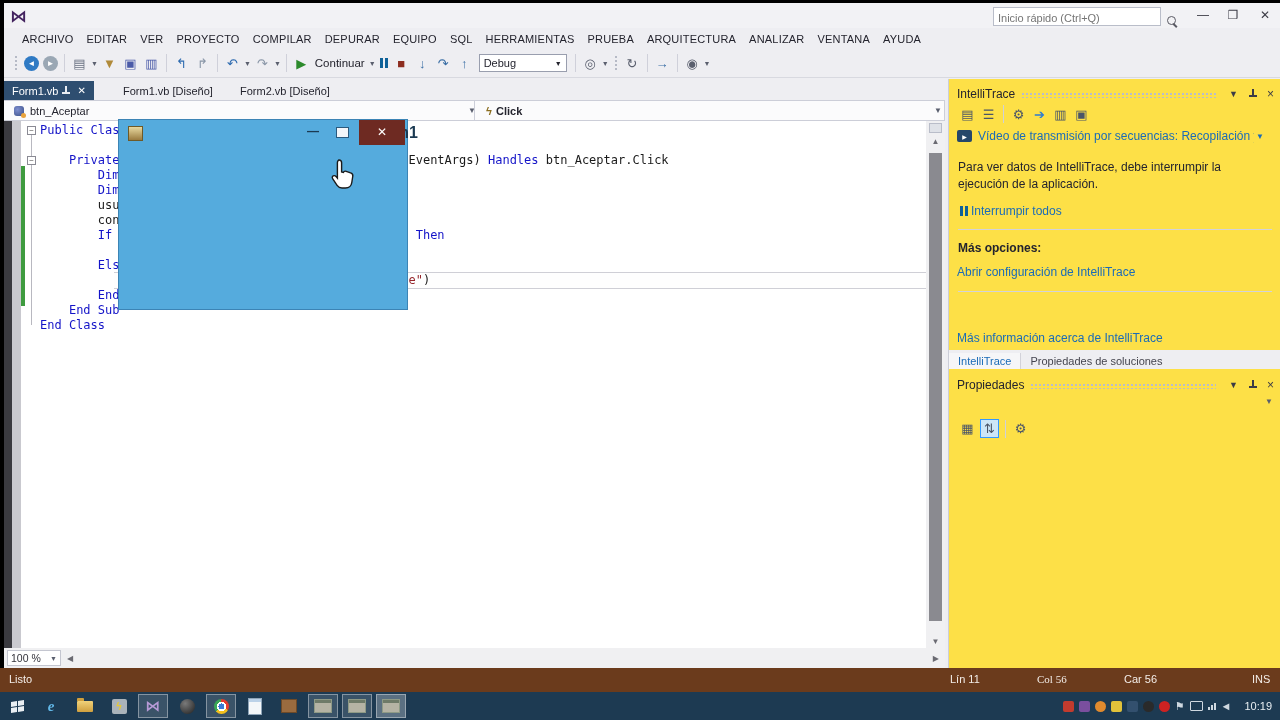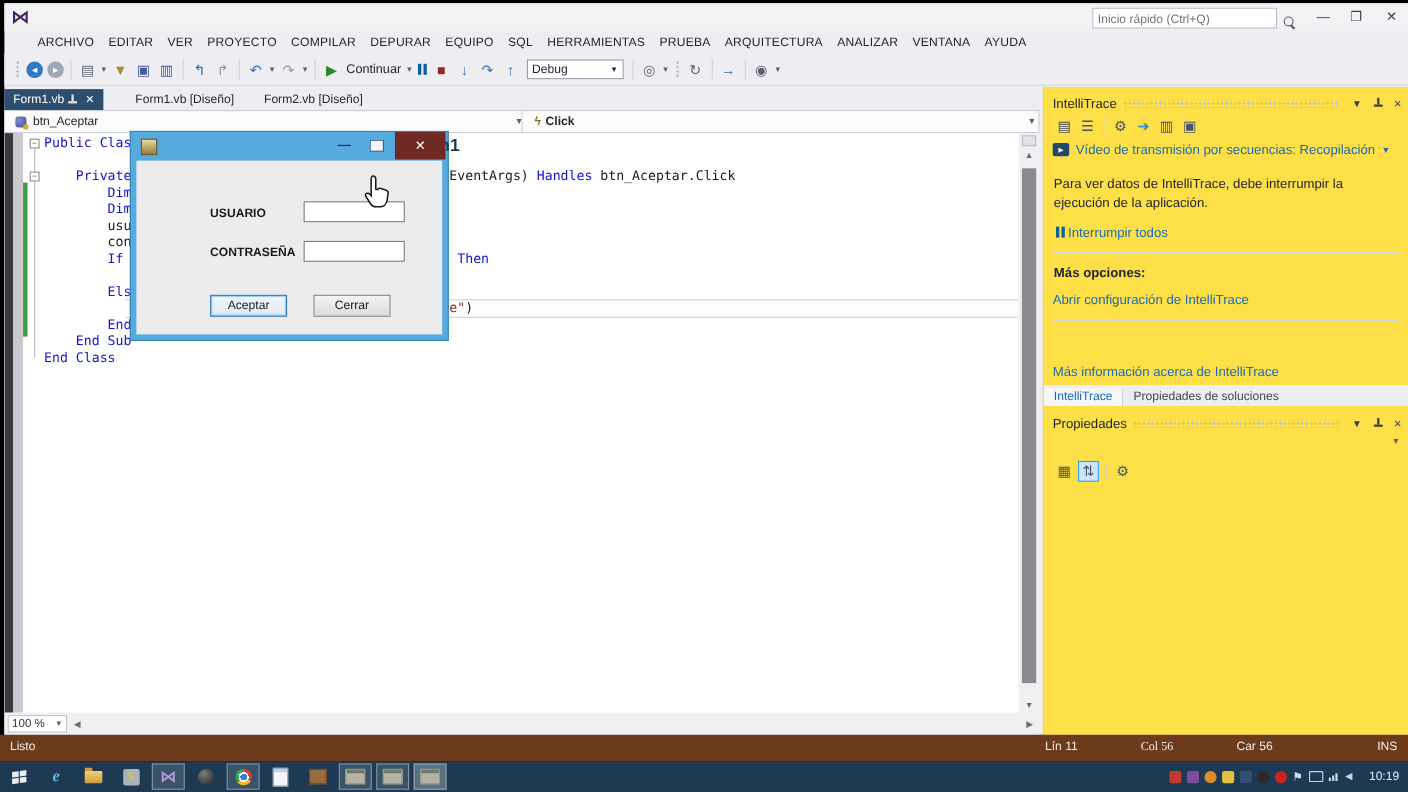--- a/index.html
+++ b/index.html
@@ -9,21 +9,21 @@
   
   #vswin{position:absolute;left:4px;top:3px;width:1276px;height:665px;background:#eeeef2}
   #titlebar{position:absolute;left:0;top:0;width:100%;height:25px;background:#f2f2f5;display:flex;align-items:center}
   #vslogo{font-family:"DejaVu Sans",sans-serif;font-weight:bold;font-size:17px;color:#43235f;margin:0 8px 0 6px}
   #wintitle{font-size:12.5px;color:#4b4b55}
   #quickbox{position:absolute;left:989px;top:4px;width:166px;height:17px;border:1px solid #b9bdc9;background:#fff}
   #quickbox input{border:none;outline:none;width:100%;height:100%;font-size:11px;color:#767676;background:transparent;font-family:"Liberation Sans",sans-serif;padding:0 4px;box-sizing:border-box}
   .mag{display:inline-block;width:7px;height:7px;border:1.6px solid #5a5a64;border-radius:50%;position:relative}
   .mag::after{content:"";position:absolute;left:6px;top:6px;width:5px;height:1.6px;background:#5a5a64;transform:rotate(45deg);transform-origin:0 0}
   .winbtn{font-size:12px;color:#3c3c46;width:26px;text-align:center;cursor:default}
-  #menubar{position:absolute;left:0;top:25px;width:100%;height:21px;display:flex;align-items:center;padding-left:30px;box-sizing:border-box}
+  #menubar{position:absolute;left:0;top:25px;width:100%;height:21px;display:flex;align-items:center;padding-left:18px;box-sizing:border-box}
   .menu-item{font-size:11px;color:#24242e;margin-right:13px;letter-spacing:.2px}
   
   #toolbar{position:absolute;left:0;top:46px;width:100%;height:29px;background:#eeeef2;display:flex;align-items:center;padding-left:6px;box-sizing:border-box;border-bottom:1px solid #d8d9e0}
   .grip{width:4px;height:16px;margin:0 4px;background-image:radial-gradient(circle,#b6bac6 1px,transparent 1.2px);background-size:4px 4px}
   .ticon{display:inline-flex;align-items:center;justify-content:center;width:17px;height:17px;font-size:13px;margin:0 2px;color:#5a5f6e}
   .ticon.circ{border-radius:50%;color:#fff;font-size:8px;width:15px;height:15px}
   .tsep{width:1px;height:18px;background:#cfd0da;margin:0 4px}
   .tarrow{font-size:7px;color:#5a5f6e;margin:0 1px}
   .tlabel{font-size:11.5px;color:#24242e;margin:0 3px}
   .pausebars{display:inline-flex;gap:2px;margin:0 3px}
@@ -322,28 +322,20 @@
 </div>
 
 <div id="dlg">
   <div id="dlgtitle">
     <span id="dlgicon"></span>
     <span id="dlgname">Form1</span>
     <span class="dlgmin">—</span>
     <span class="dlgmax"></span>
     <span id="dlgclose">✕</span>
   </div>
-  <div id="dlgbody">
-    <span class="dlabel" style="left:67px;top:42px">USUARIO</span>
-    <input class="dinput" style="left: 152px; top: 37px;">
-    <span class="dlabel" style="left:67px;top:78px">CONTRASEÑA</span>
-    <input class="dinput" style="left: 152px; top: 73px;">
-    <div class="dbtn" id="btnaccept" style="left:67px;top:122px">Aceptar</div>
-    <div class="dbtn" id="btnclose" style="left:161px;top:122px">Cerrar</div>
-  </div>
 </div>
 
 <svg id="handcur" width="26" height="34" viewBox="0 0 26 34">
   <path d="M9 2 C10.6 2 11.6 3.2 11.6 4.8 L11.6 14 L13.4 14.4 C13.8 13.4 15 12.9 16.2 13.3 L20.6 14.8 C22.2 15.3 23 16.4 22.8 18 L21.8 24.5 C21.3 27.8 18.6 30 15.4 30 L12 30 C9.8 30 8.2 29 7.1 27.4 L2.6 20.6 C1.7 19.2 2.6 17.6 4.2 17.6 C5.1 17.6 5.7 18 6.3 18.7 L7.4 20 L7.4 4.8 C7.4 3.2 8.4 2 9 2 Z" fill="#fff" stroke="#1a1a1a" stroke-width="1.4"></path>
 </svg>
 
 <div id="statusbar">
   <span style="left:9px">Listo</span>
 <span style="left: 950px;">Lín 11</span>
     <span style="left: 1037px; font-family: Liberation Serif, serif;">Col 56</span>

